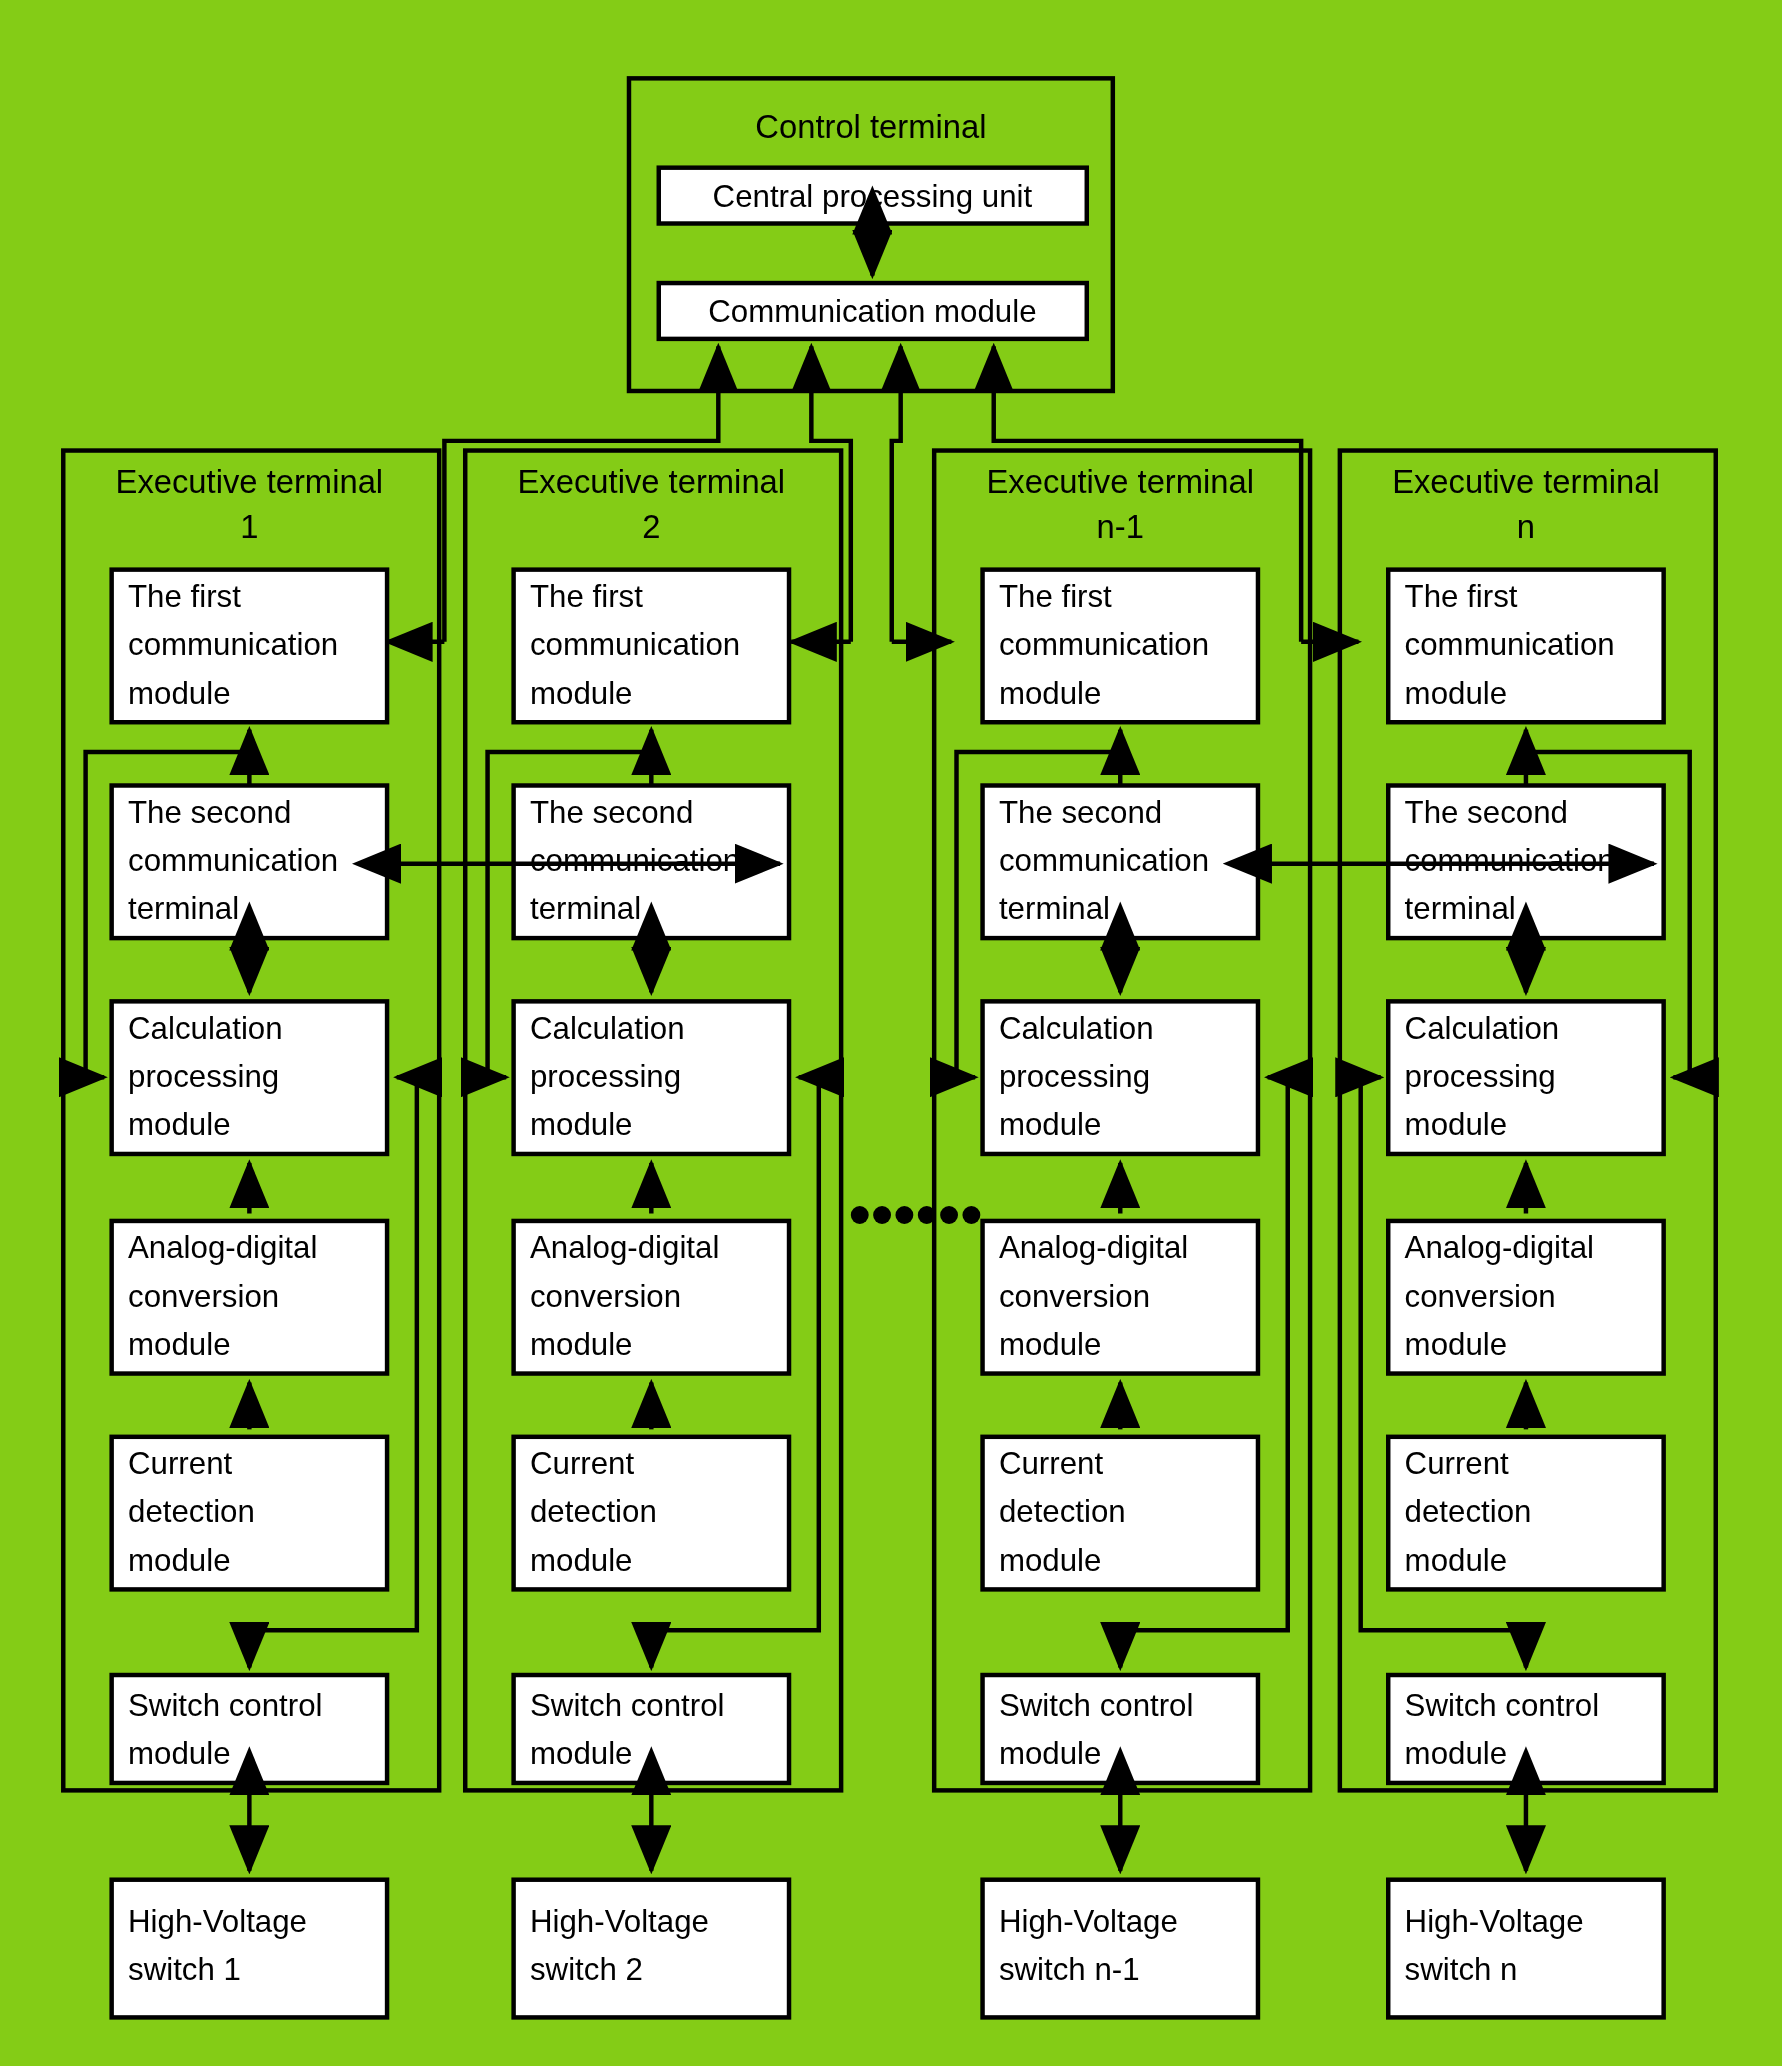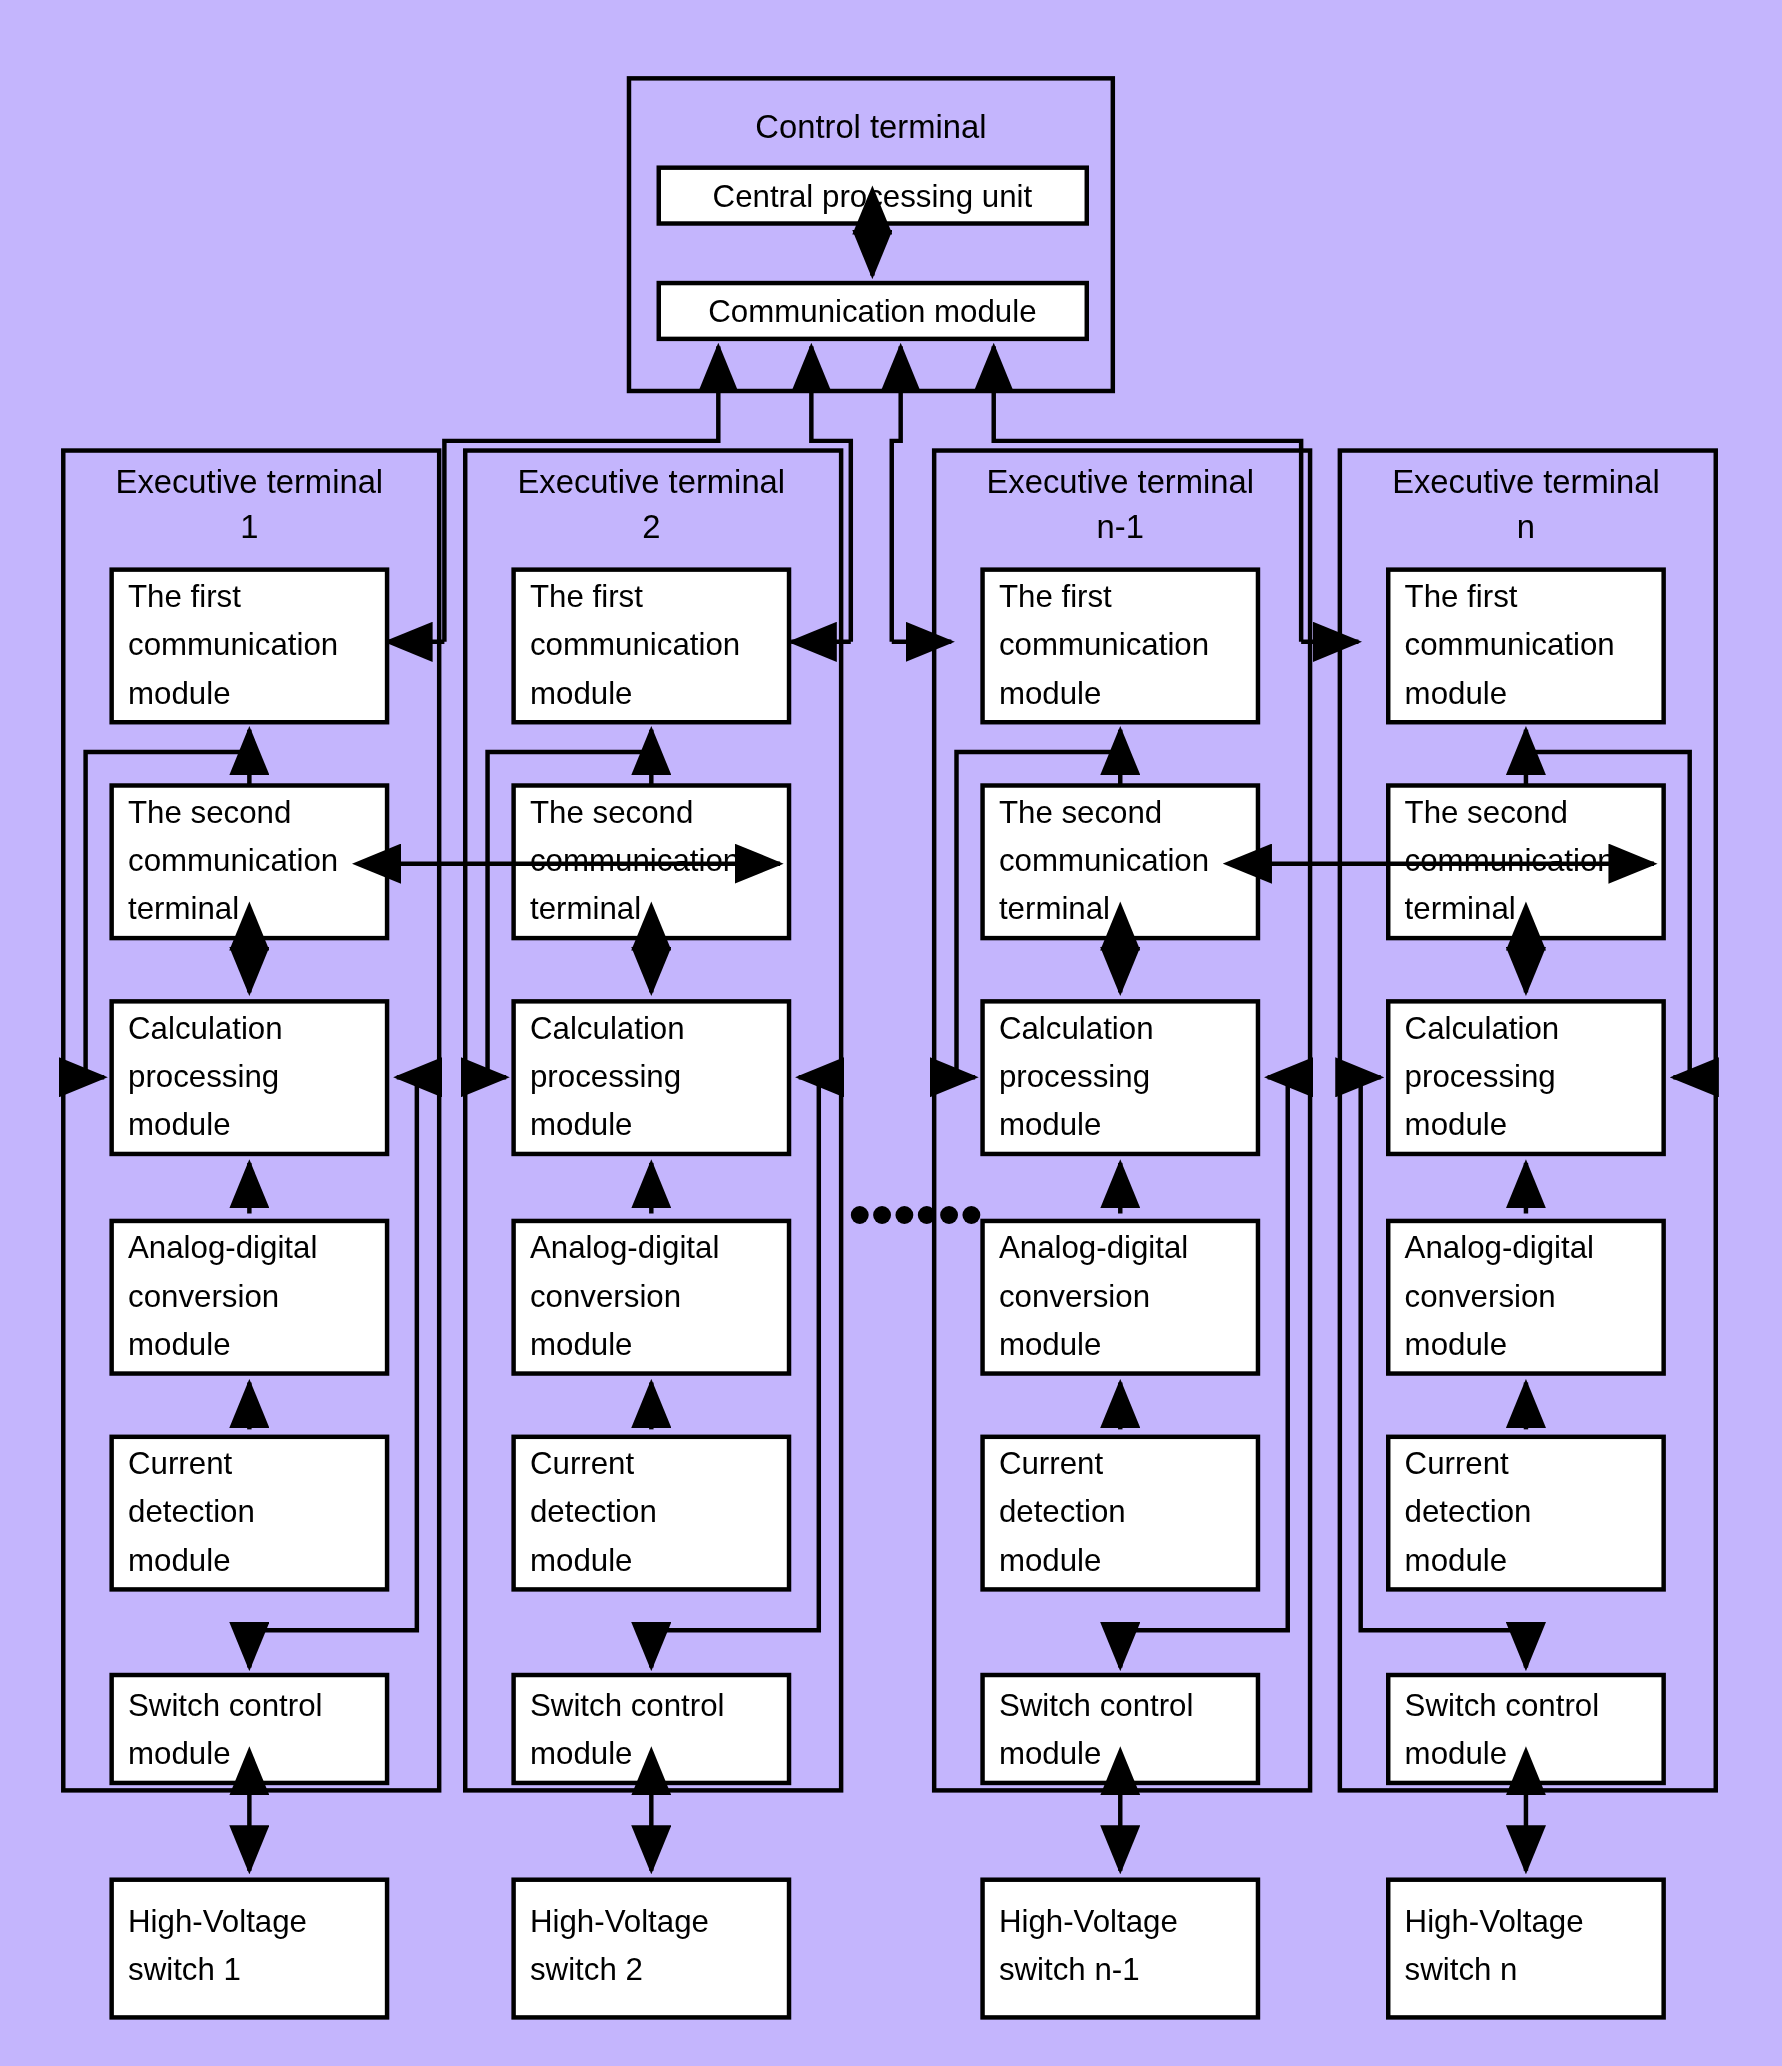--- a/index.html
+++ b/index.html
@@ -4,21 +4,21 @@
 <style>
   html, body {
     margin: 0;
     padding: 0;
     background: #ffffff;
   }
   #stage {
     position: relative;
     width: 1782px;
     height: 2066px;
-    background: #c4b5fd;
+    background: #84cc16;
     font-family: "Liberation Sans", sans-serif;
   }
   svg.diagram {
     display: block;
     width: 1782px;
     height: 2066px;
   }
   .boxrect {
     fill: #ffffff;
     stroke: #000000;

